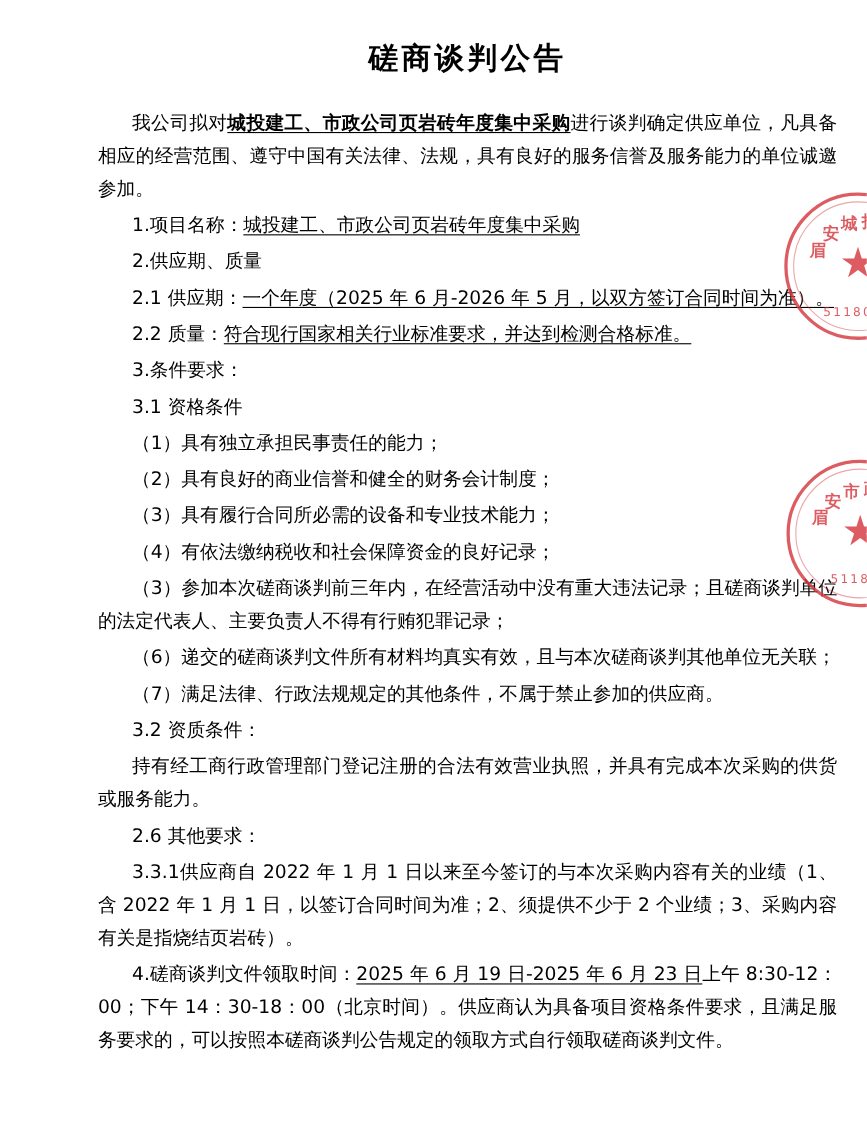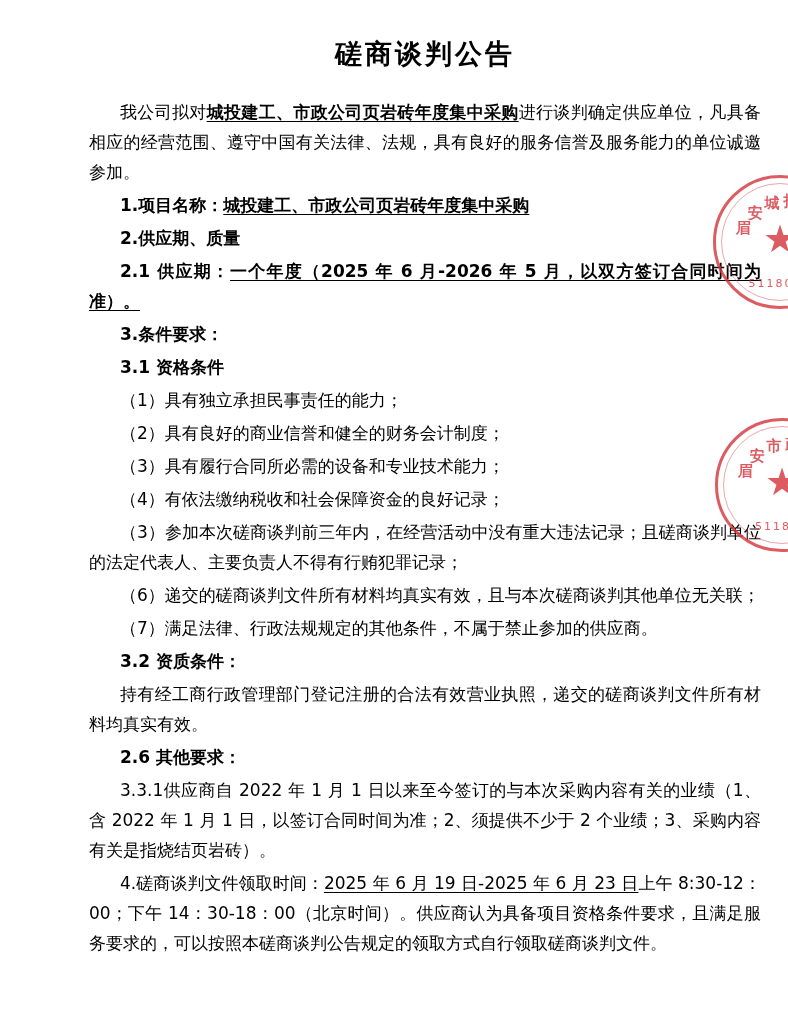--- a/index.html
+++ b/index.html
@@ -48,21 +48,21 @@
   .u {
     text-decoration: underline;
     text-underline-offset: 3px;
   }
   .bu {
     font-weight: bold;
     text-decoration: underline;
     text-underline-offset: 3px;
   }
   .heading {
-    font-weight: bold;
+    font-weight: normal;
     text-indent: 31px;
   }
   .sub {
     text-indent: 31px;
   }
   
   .seal {
     position: absolute;
     border-radius: 50%;
     border: 3px solid #d4343a;
@@ -131,35 +131,36 @@
   <h1 class="doc-title">磋商谈判公告</h1>
 
   <p class="indent"><span>我公司拟对</span><span class="bu">城投建工、市政公司页岩砖年度集中采购</span><span>进行谈判确定供应单位，凡具备相应的经营范围、遵守中国有关法律、法规，具有良好的服务信誉及服务能力的单位诚邀参加。</span></p>
 
   <p class="heading"><span>1.项目名称：</span><span class="u">城投建工、市政公司页岩砖年度集中采购</span></p>
 
   <p class="heading">2.供应期、质量</p>
 
   <p class="heading"><span>2.1 供应期：</span><span class="u">一个年度（2025 年 6 月-2026 年 5 月，以双方签订合同时间为准）。</span></p>
 
+  <p class="heading"><span>2.2 质量：</span><span class="u">符合现行国家相关行业标准要求，并达到检测合格标准。</span></p>
 
   <p class="heading">3.条件要求：</p>
 
   <p class="heading">3.1 资格条件</p>
 
   <p class="sub">（1）具有独立承担民事责任的能力；</p>
   <p class="sub">（2）具有良好的商业信誉和健全的财务会计制度；</p>
   <p class="sub">（3）具有履行合同所必需的设备和专业技术能力；</p>
   <p class="sub">（4）有依法缴纳税收和社会保障资金的良好记录；</p>
   <p class="sub">（3）参加本次磋商谈判前三年内，在经营活动中没有重大违法记录；且磋商谈判单位的法定代表人、主要负责人不得有行贿犯罪记录；</p>
   <p class="sub">（6）递交的磋商谈判文件所有材料均真实有效，且与本次磋商谈判其他单位无关联；</p>
   <p class="sub">（7）满足法律、行政法规规定的其他条件，不属于禁止参加的供应商。</p>
 
   <p class="heading">3.2 资质条件：</p>
-  <p class="indent">持有经工商行政管理部门登记注册的合法有效营业执照，递交的磋商谈判文件所有材料均真实有效。</p>
+  <p class="indent">持有经工商行政管理部门登记注册的合法有效营业执照，并具有完成本次采购的供货或服务能力。</p>
 
   <p class="heading">2.6 其他要求：</p>
 
   <p class="indent"><span class="b">3.3.1</span><span>供应商自 2022 年 1 月 1 日以来至今签订的与本次采购内容有关的业绩（1、含 2022 年 1 月 1 日，以签订合同时间为准；2、须提供不少于 2 个业绩；3、采购内容有关是指烧结页岩砖）。</span></p>
 
   <p class="indent"><span class="b">4.磋商谈判文件领取时间：</span><span class="u">2025 年 6 月 19 日</span><span class="u">-2025 年 6 月 23 日</span><span>上午 8:30-12：00；下午 14：30-18：00（北京时间）。</span><span>供应商认为具备项目资格条件要求，且满足服务要求的，可以按照本磋商谈判公告规定的领取方式自行领取磋商谈判文件。</span></p>
 
   <div class="seal" id="seal-1">
     <div class="ring-inner"></div>
     <div class="arc-text">

